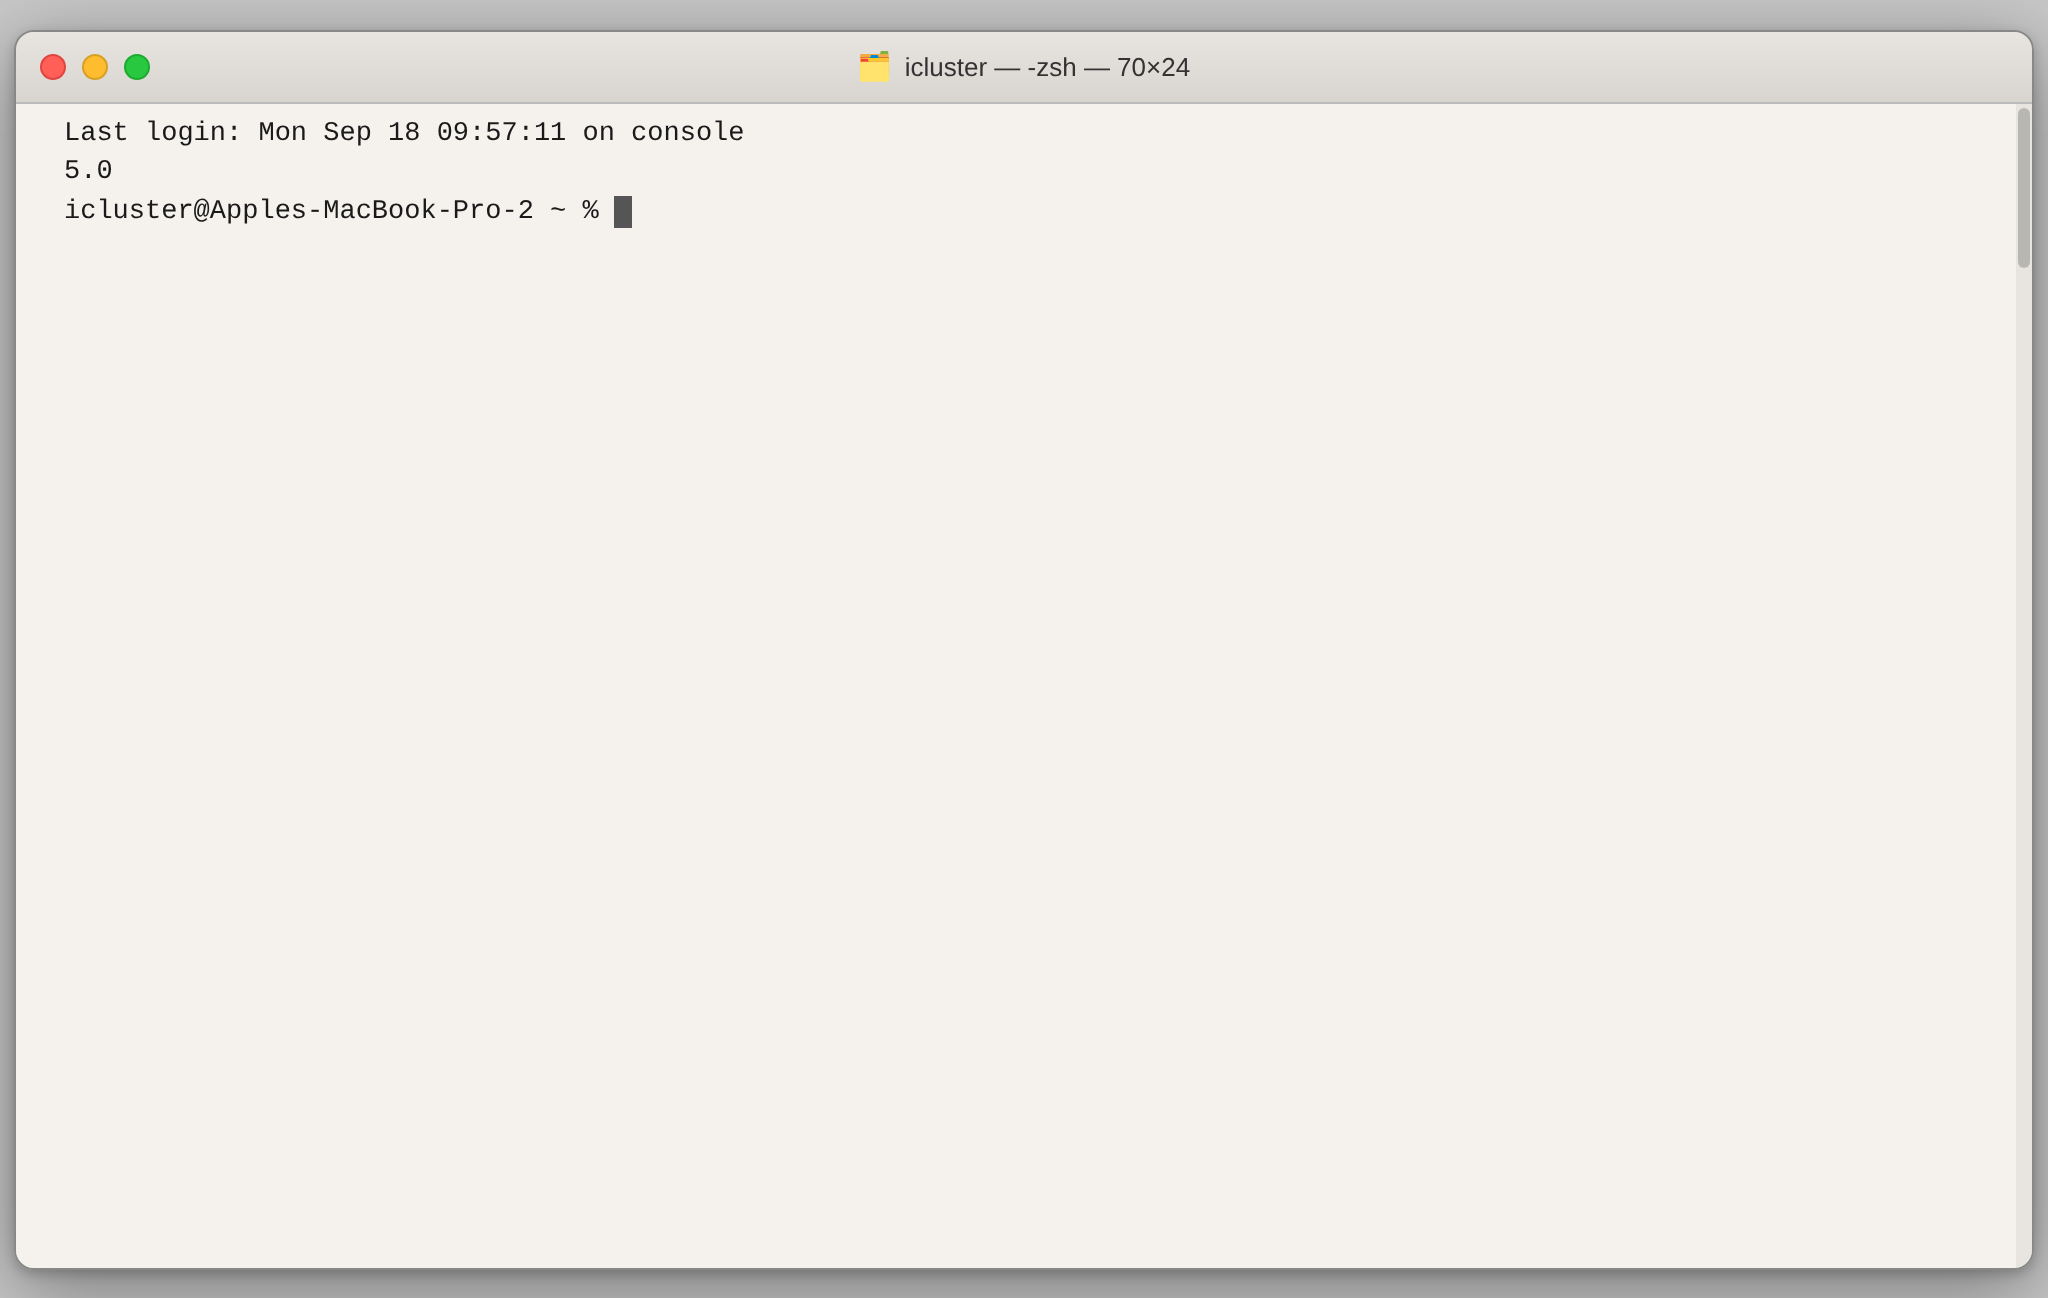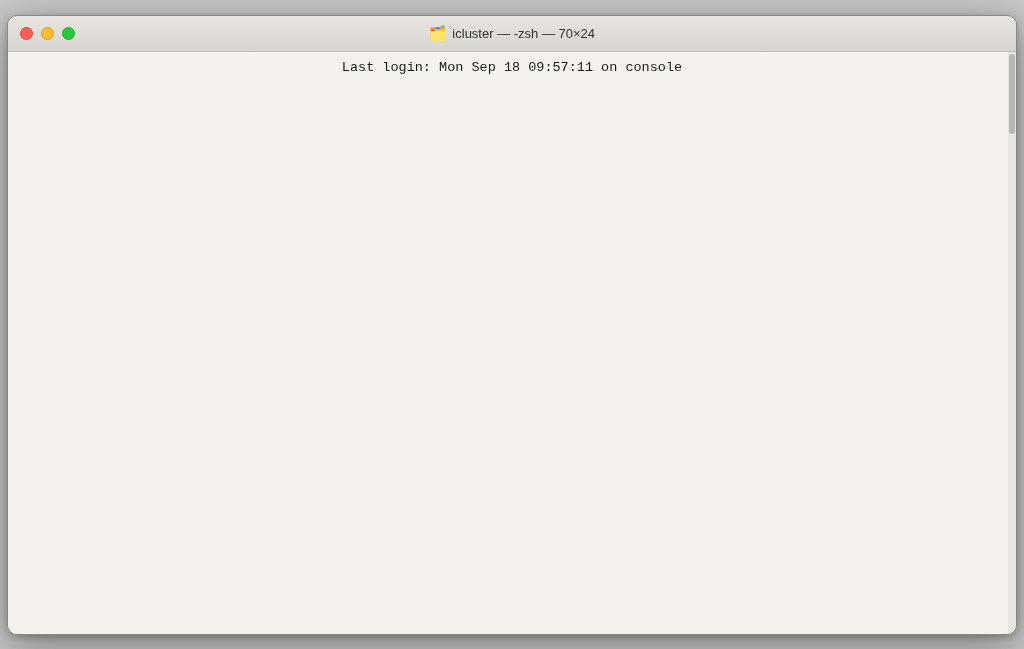--- a/index.html
+++ b/index.html
@@ -77,24 +77,23 @@
       white-space: nowrap;
     }
 
     .titlebar-icon {
       font-size: 14px;
     }
 
     .terminal-body {
       background: #f5f2ee;
       flex: 1;
-      padding: 6px 8px;
+      padding: 6px 24px;
       overflow: hidden;
       position: relative;
-      text-align: center;
     }
 
     .terminal-line {
       font-size: 13.5px;
       line-height: 1.45;
       color: #1a1a1a;
       white-space: pre;
       font-family: 'Menlo', 'Monaco', 'Courier New', monospace;
     }
 
@@ -136,17 +135,19 @@
       <div class="traffic-light minimize"></div>
       <div class="traffic-light maximize"></div>
     </div>
     <div class="titlebar-title">
       <span class="titlebar-icon">🗂️</span>
       <span>icluster — -zsh — 70×24</span>
     </div>
   </div>
   <div class="terminal-body">
     <div class="terminal-line">Last login: Mon Sep 18 09:57:11 on console</div>
+    <div class="terminal-line">5.0</div>
+    <div class="terminal-line">icluster@Apples-MacBook-Pro-2 ~ % <span class="cursor"></span></div>
     <div class="scrollbar-right">
       <div class="scrollbar-thumb"></div>
     </div>
   </div>
 </div>
 
 </body></html>

